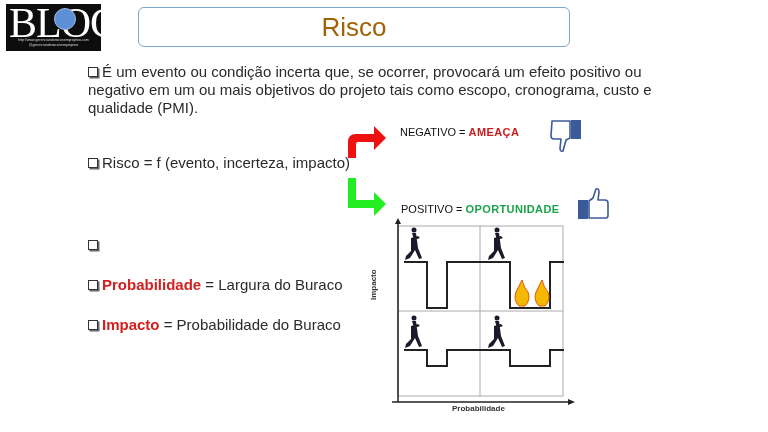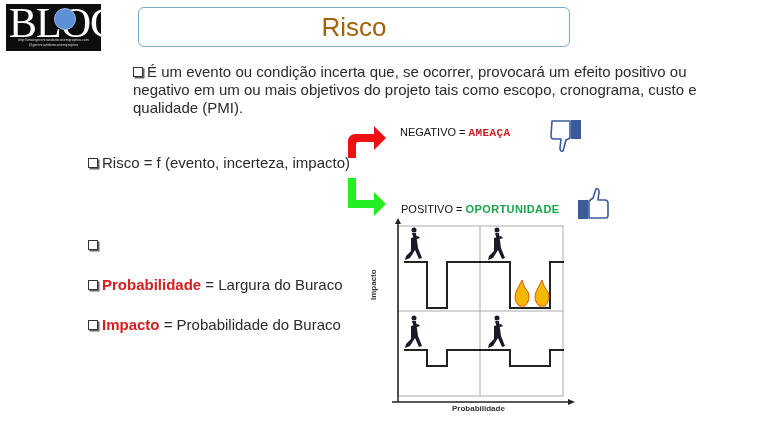--- a/index.html
+++ b/index.html
@@ -35,30 +35,30 @@
 
     .bullet {
       position: absolute; font-size: 15px; line-height: 18px; color: #2a2a2a;
     }
     .bullet .box {
       display: inline-block; width: 10px; height: 10px; border: 1.5px solid #333;
       box-shadow: 1.5px 1.5px 0 #666; margin-right: 4px; vertical-align: 0px;
     }
     .red { color: #d42020; font-weight: bold; }
 
-    .b1 { left: 88px; top: 63px; width: 570px; margin-left: 45px; }
+    .b1 { left: 88px; top: 63px; width: 570px; }
     .b2 { left: 88px; top: 154px; }
     .b3 { left: 88px; top: 236px; }
     .b4 { left: 88px; top: 276px; text-align: center; }
     .b5 { left: 88px; top: 316px; }
 
     .label-small { position: absolute; font-size: 11px; color: #111; }
     .neg-label { left: 400px; top: 126px; }
     .pos-label { left: 401px; top: 203px; }
-    .neg-label .val { color: #cc1c1c; font-weight: bold; letter-spacing: 0.4px; font-family: Liberation Mono, monospace; }
+    .neg-label .val { color: #cc1c1c; font-weight: bold; letter-spacing: 0.4px; }
     .pos-label .val { color: #1aa44a; font-weight: bold; letter-spacing: 0.4px; }
 
     .arrow-svg { position: absolute; left: 340px; top: 122px; }
 
     .thumb { position: absolute; }
     .thumb-down { left: 548px; top: 118px; }
     .thumb-up { left: 576px; top: 187px; }
 
     .chart { position: absolute; left: 378px; top: 218px; }
     .axis-label-x { position: absolute; left: 452px; top: 404px; font-size: 8px; font-weight: bold; color: #333; }

